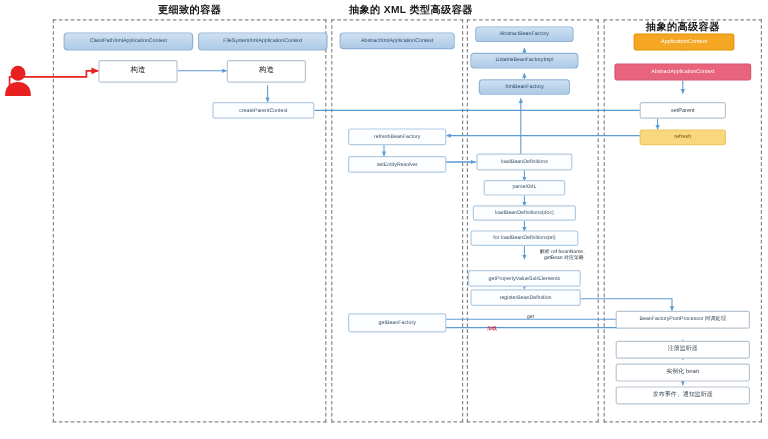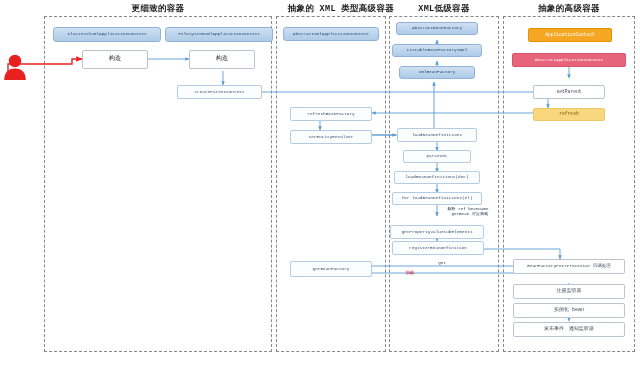--- a/index.html
+++ b/index.html
@@ -3,21 +3,21 @@
 <meta charset="utf-8">
 <style>
   html,body{margin:0;padding:0;}
   body{
     width:640px;height:366px;
     background:#ffffff;
     font-family:"Liberation Sans","DejaVu Sans",sans-serif;
     overflow:hidden;
     position:relative;
   }
-  #canvas{position:absolute;left:0;top:0;width:640px;height:366px;font-family:Liberation Mono, monospace;}
+  #canvas{position:absolute;left:0;top:0;width:640px;height:366px;}
 
   
   .lane{
     position:absolute;
     border:1px dashed #888;
     box-sizing:border-box;
     background:transparent;
   }
   .lane-title{
     position:absolute;
@@ -111,24 +111,23 @@
 
 <div id="canvas">
 
   <div class="lane" style="left:44px;top:16px;width:228px;height:336px;"></div>
   <div class="lane-title" style="left:44px;top:3px;width:228px;">更细致的容器</div>
 
   <div class="lane" style="left:276px;top:16px;width:110px;height:336px;"></div>
   <div class="lane-title" style="left:268px;top:3px;width:126px;text-align:right;">抽象的 XML 类型高级容器</div>
 
   <div class="lane" style="left:389px;top:16px;width:110px;height:336px;"></div>
-  <div class="lane-title" style="left:389px;top:3px;width:110px;">XML低级容器</div>
 
   <div class="lane" style="left:503px;top:16px;width:132px;height:336px;"></div>
-  <div class="lane-title" style="left:503px;top:3px;width:132px;">抽象的高级容器</div>
+  <div class="lane-title" style="left:503px;top:17px;width:132px;">抽象的高级容器</div>
 
   <svg width="640" height="366" style="position:absolute;left:0;top:0;">
     <defs>
       <marker id="ah" markerWidth="5" markerHeight="5" refX="4.2" refY="2" orient="auto" markerUnits="strokeWidth">
         <path d="M0,0 L4.4,2 L0,4 z" fill="#5b9bd5"></path>
       </marker>
       <marker id="ahr" markerWidth="5" markerHeight="5" refX="4.2" refY="2" orient="auto" markerUnits="strokeWidth">
         <path d="M0,0 L4.4,2 L0,4 z" fill="#e8201f"></path>
       </marker>
     </defs>

